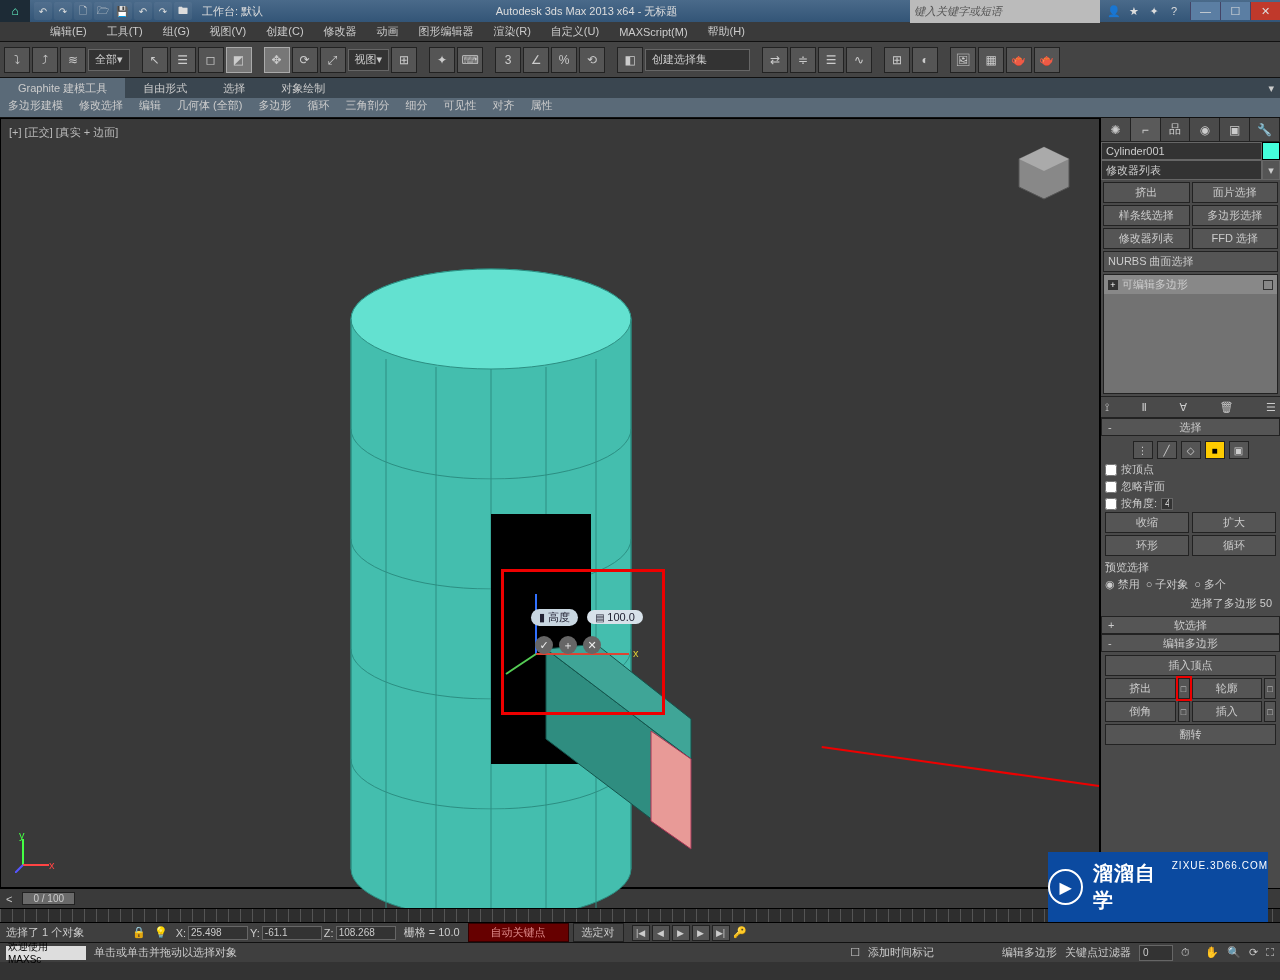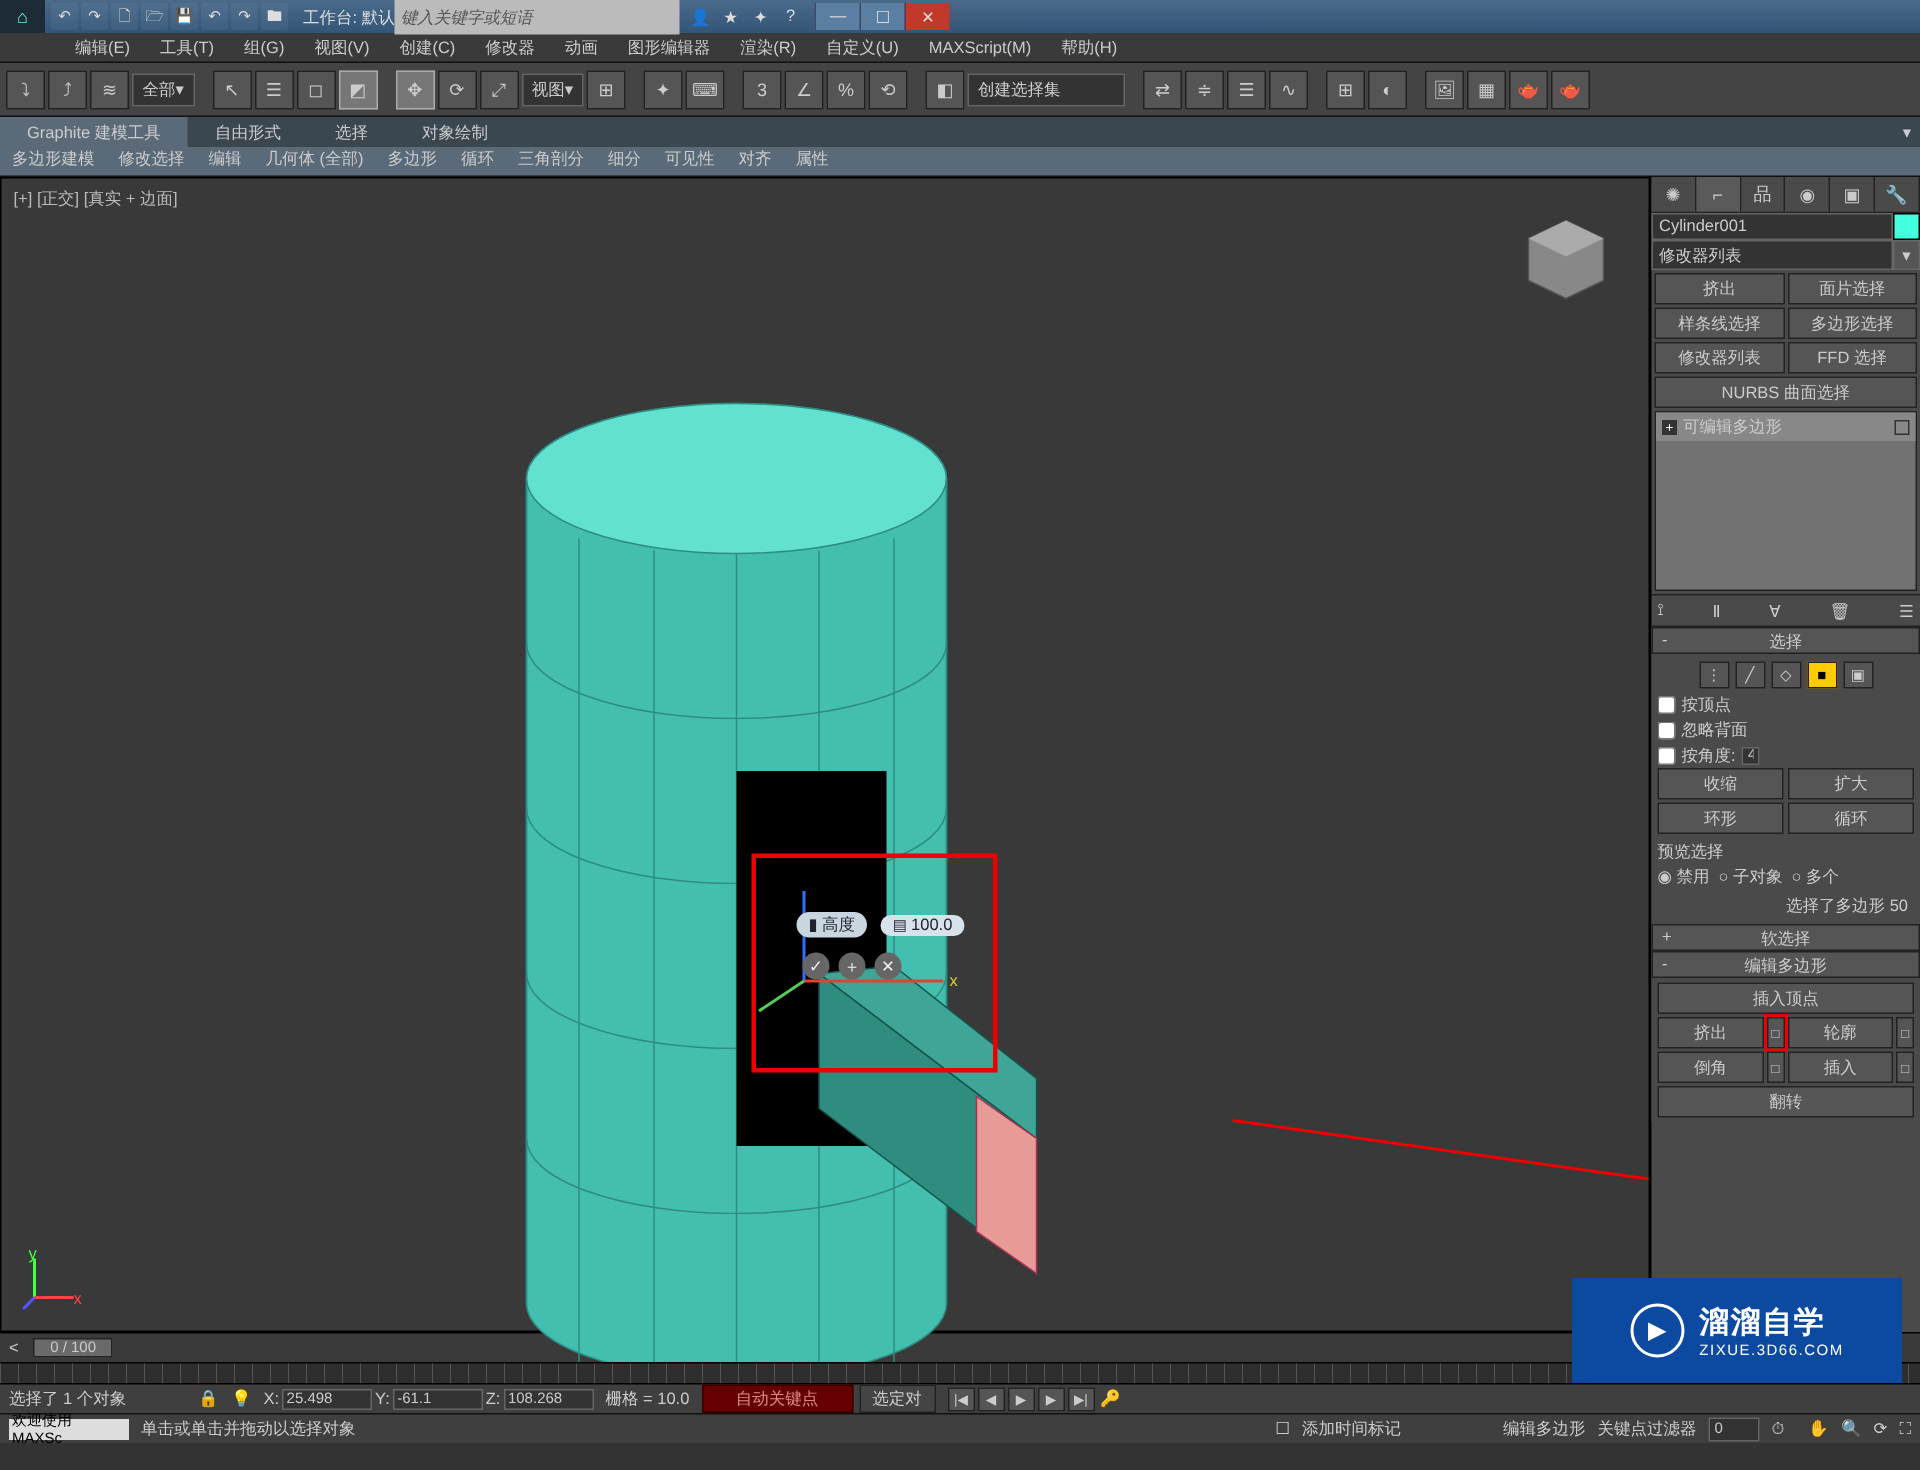--- a/index.html
+++ b/index.html
@@ -93,40 +93,41 @@
 .status1 .autokey{background:#660000;border:1px solid #300;padding:1px 22px;color:#d88;margin-left:auto}
 .status1 .setkey{background:#444;border:1px solid #222;padding:1px 8px;color:#ccc}
 .status1 .right-group{display:flex;align-items:center;gap:4px}
 .status2{height:20px;background:#3f3f3f;border-top:1px solid #111;display:flex;align-items:center;gap:8px;padding:0 6px;font-size:11px}
 .maxscript-box{width:80px;height:14px;background:#ddd;color:#000;font-size:10px;padding:0 2px;display:flex;align-items:center}
 .play-ctrls{display:flex;gap:2px;margin-left:4px}
 .play-ctrls span{width:18px;height:16px;background:#555;border:1px solid #222;display:flex;align-items:center;justify-content:center;font-size:9px}
 
 .watermark{position:absolute;right:12px;bottom:58px;width:220px;height:70px;background:#0b4aa0;color:#fff;display:flex;align-items:center;justify-content:center;gap:10px;z-index:50}
 .watermark .play{width:36px;height:36px;border:2px solid #fff;border-radius:50%;display:flex;align-items:center;justify-content:center;font-size:16px}
-.watermark .txt{display:flex;flex-direction:column;align-items:flex-start}
+.watermark .txt{display:flex;flex-direction:row;align-items:flex-start}
 .watermark .cn{font-size:20px;font-weight:bold;letter-spacing:1px}
 .watermark .url{font-size:10px;letter-spacing:1px}
 </style>
 </head>
 <body>
 
 <div class="titlebar">
   <div class="appicon">⌂</div>
   <div class="qat">
     <span>↶</span>
     <span>↷</span>
     <span>🗋</span>
     <span>🗁</span>
     <span>💾</span>
     <span>↶</span>
     <span>↷</span>
     <span>🖿</span>
   </div>
   <div class="workspace">工作台: 默认</div>
+  <div class="apptitle">Autodesk 3ds Max  2013 x64   -   无标题</div>
   <div class="search">键入关键字或短语</div>
   <div class="helpicons">
     <span>👤</span>
     <span>★</span>
     <span>✦</span>
     <span>?</span>
   </div>
   <div class="winbtns">
     <span>—</span>
     <span>☐</span>
@@ -294,21 +295,21 @@
         <div class="arrow">▾</div>
     </div>
     <div class="btn-grid">
       <span>挤出</span>
       <span>面片选择</span>
       <span>样条线选择</span>
       <span>多边形选择</span>
       <span>修改器列表</span>
       <span>FFD 选择</span>
     </div>
-    <div style="background:#555;border:1px solid #222;text-align:center;padding:2px 4px;margin:0 2px;font-size:11px">NURBS 曲面选择</div>
+    <div style="background:#555;border:1px solid #222;text-align:left;padding:2px 4px;margin:0 2px;font-size:11px">NURBS 曲面选择</div>
 
     <div class="modstack">
       <div class="item">
         <span class="plus">+</span>
         <span>可编辑多边形</span>
         <span style="margin-left:auto;width:10px;height:10px;border:1px solid #333"></span>
       </div>
     </div>
     <div class="mod-tools">
       <span>⟟</span>

